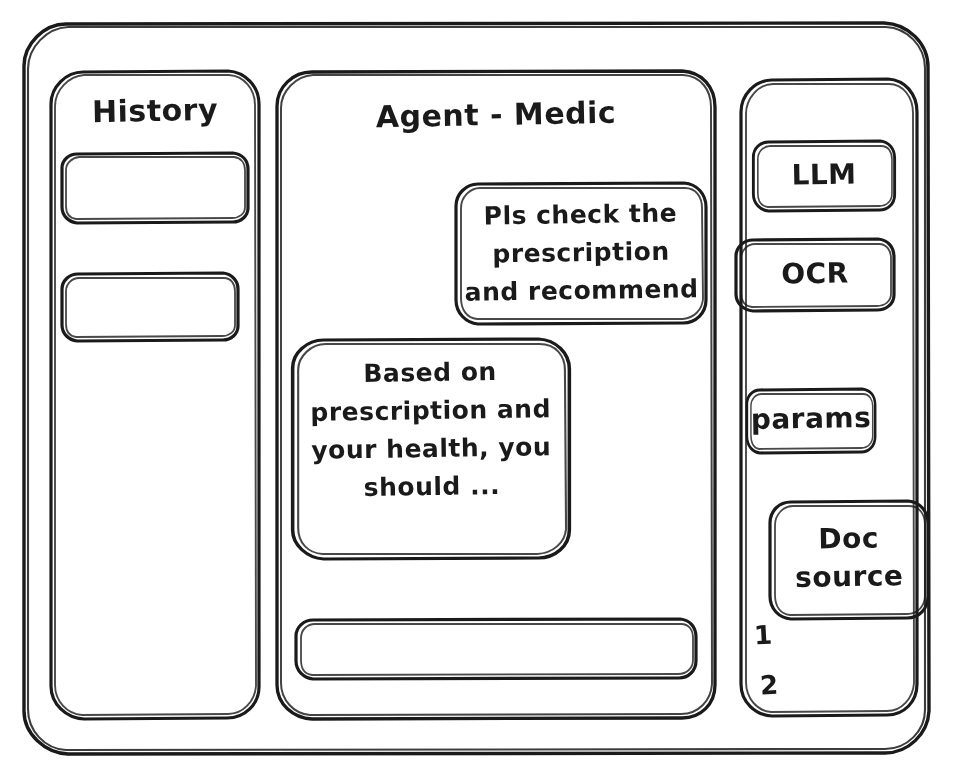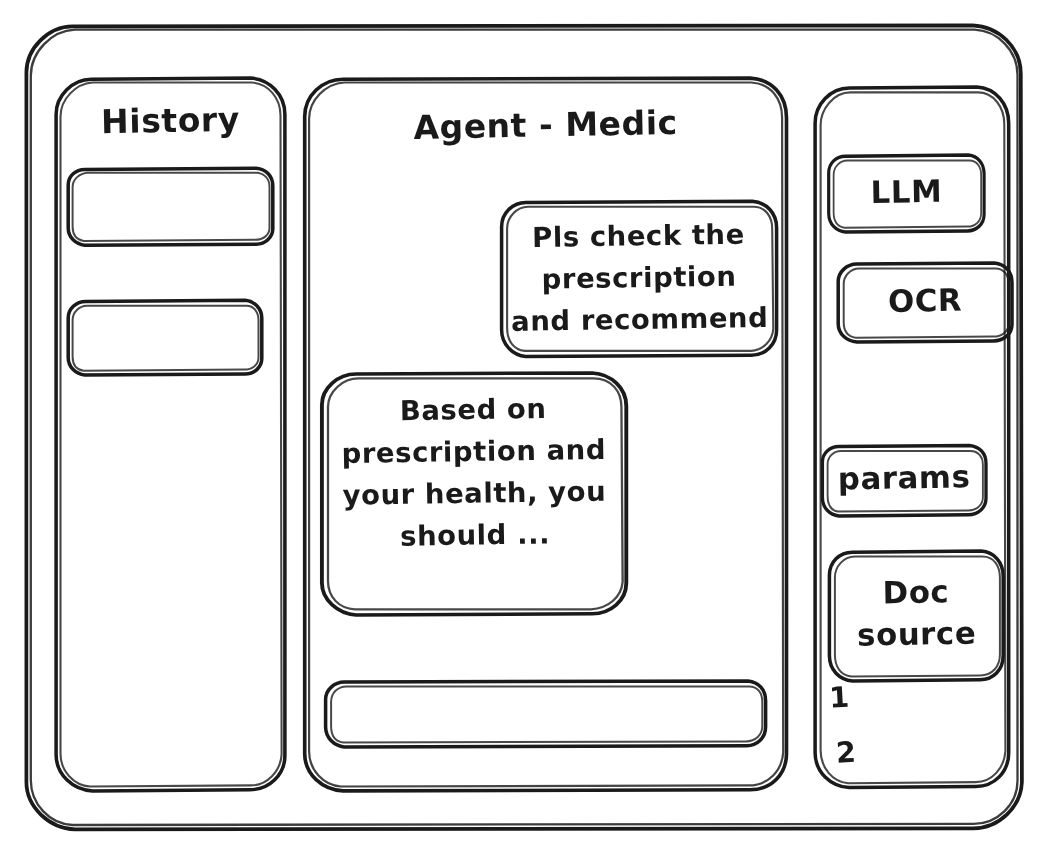--- a/index.html
+++ b/index.html
@@ -84,23 +84,23 @@
   #tools-panel       { left: 740px; top: 78px;  width: 178px; height: 640px; }
 
   #history-item-0    { left: 60px;  top: 152px; width: 190px; height: 72px; }
   #history-item-1    { left: 60px;  top: 272px; width: 180px; height: 70px; }
 
   #user-bubble       { left: 454px; top: 162px; width: 254px; height: 144px; margin-top: 20px; }
   #assistant-bubble  { left: 290px; top: 338px; width: 282px; height: 222px; }
   #composer          { left: 294px; top: 618px; width: 404px; height: 62px; }
 
   #tool-llm          { left: 752px; top: 140px; width: 144px; height: 72px; }
-  #tool-ocr          { left: 760px; top: 238px; width: 162px; height: 74px; }
-  #tool-params       { left: 746px; top: 404px; width: 152px; height: 66px; padding-left: 47px; }
-  #tool-docsource    { left: 752px; top: 500px; width: 162px; height: 122px; }
+  #tool-ocr          { left: 734px; top: 238px; width: 162px; height: 74px; }
+  #tool-params       { left: 746px; top: 388px; width: 130px; height: 66px; padding-left: 47px; }
+  #tool-docsource    { left: 768px; top: 500px; width: 162px; height: 122px; }
 
   #doc-num-1         { left: 754px; top: 622px; }
   #doc-num-2         { left: 760px; top: 672px; }
 
   
   #history-title     { left: 50px;  top: 94px;  width: 210px; }
   #chat-title        { left: 276px; top: 98px;  width: 440px; }
 
   
   #user-bubble-text      { top: 14px; }

